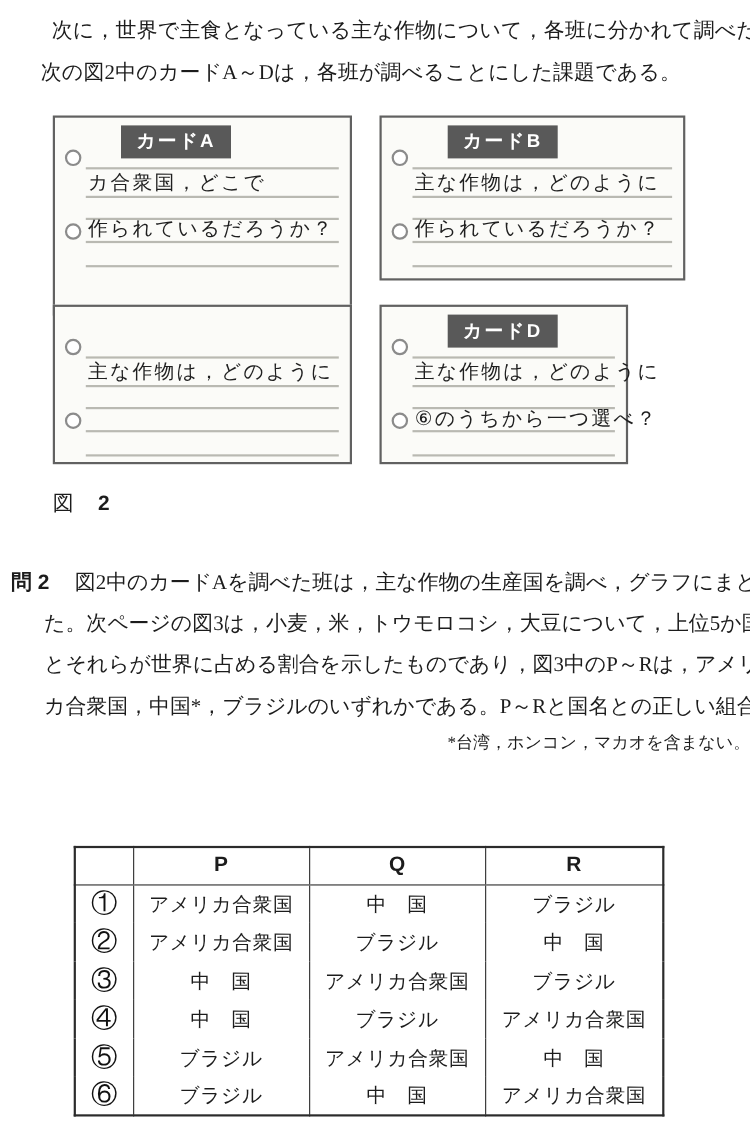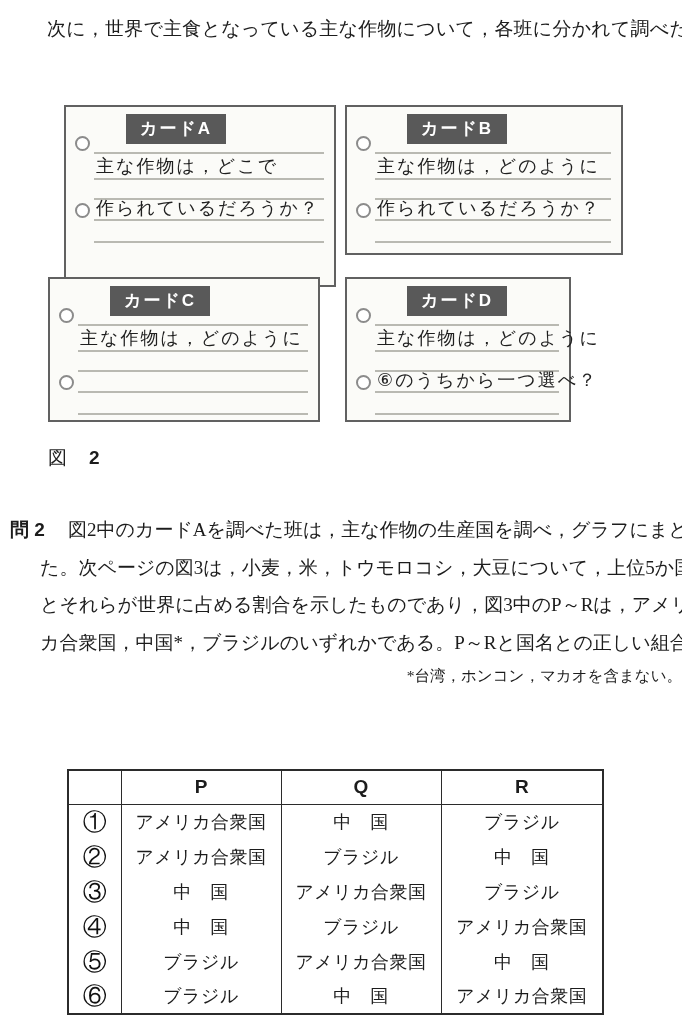--- a/index.html
+++ b/index.html
@@ -24,21 +24,21 @@
   }
   .intro .l1 { text-indent: 10px; white-space: nowrap; }
   .intro .l2 { white-space: nowrap; }
 
   
   .card {
     position: absolute;
     background: #fbfbf8;
     border: 2.5px solid #616161;
   }
-  .card.a { left: 64px;  top: 105px; width: 272px; height: 182px; }
+  .card.a { left: 48px;  top: 105px; width: 272px; height: 182px; }
   .card.b { left: 345px; top: 105px; width: 278px; height: 150px; }
   .card.c { left: 48px;  top: 277px; width: 272px; height: 145px; }
   .card.d { left: 345px; top: 277px; width: 226px; height: 145px; }
 
   .card-label {
     position: absolute;
     left: 60px; top: 7px;
     background: #595959;
     color: #ffffff;
     font-family: "Liberation Sans", "DejaVu Sans", sans-serif;
@@ -165,32 +165,33 @@
   .answer-table .country {
     font-size: 18px;
     letter-spacing: 0.5px;
   }
 </style>
 </head>
 <body>
 
 <div class="intro">
   <div class="l1">次に，世界で主食となっている主な作物について，各班に分かれて調べた。</div>
+  <div class="l2">次の図2中のカードA～Dは，各班が調べることにした課題である。</div>
 </div>
 
 <div class="card a">
   <span class="hole h1"></span>
   <span class="hole h2"></span>
   <div class="rule r1"></div>
   <div class="rule r2"></div>
   <div class="rule r3"></div>
   <div class="rule r4"></div>
   <div class="rule r5"></div>
   <div class="card-label">カードA</div>
-  <div class="card-text t1">主な作物は，どこで</div>
+  <div class="card-text t1">カ合衆国，どこで</div>
   <div class="card-text t2">作られているだろうか？</div>
 </div>
 
 <div class="card b">
   <span class="hole h1"></span>
   <span class="hole h2"></span>
   <div class="rule r1"></div>
   <div class="rule r2"></div>
   <div class="rule r3"></div>
   <div class="rule r4"></div>
@@ -201,21 +202,20 @@
 </div>
 
 <div class="card c">
   <span class="hole h1"></span>
   <span class="hole h2"></span>
   <div class="rule r1"></div>
   <div class="rule r2"></div>
   <div class="rule r3"></div>
   <div class="rule r4"></div>
   <div class="rule r5"></div>
-  <div class="card-label">カードC</div>
   <div class="card-text t1">主な作物は，どのように</div>
 </div>
 
 <div class="card d">
   <span class="hole h1"></span>
   <span class="hole h2"></span>
   <div class="rule r1"></div>
   <div class="rule r2"></div>
   <div class="rule r3"></div>
   <div class="rule r4"></div>

